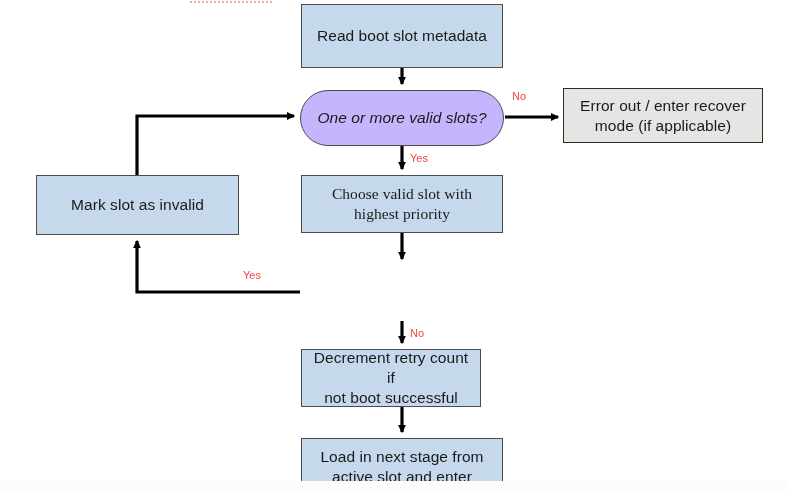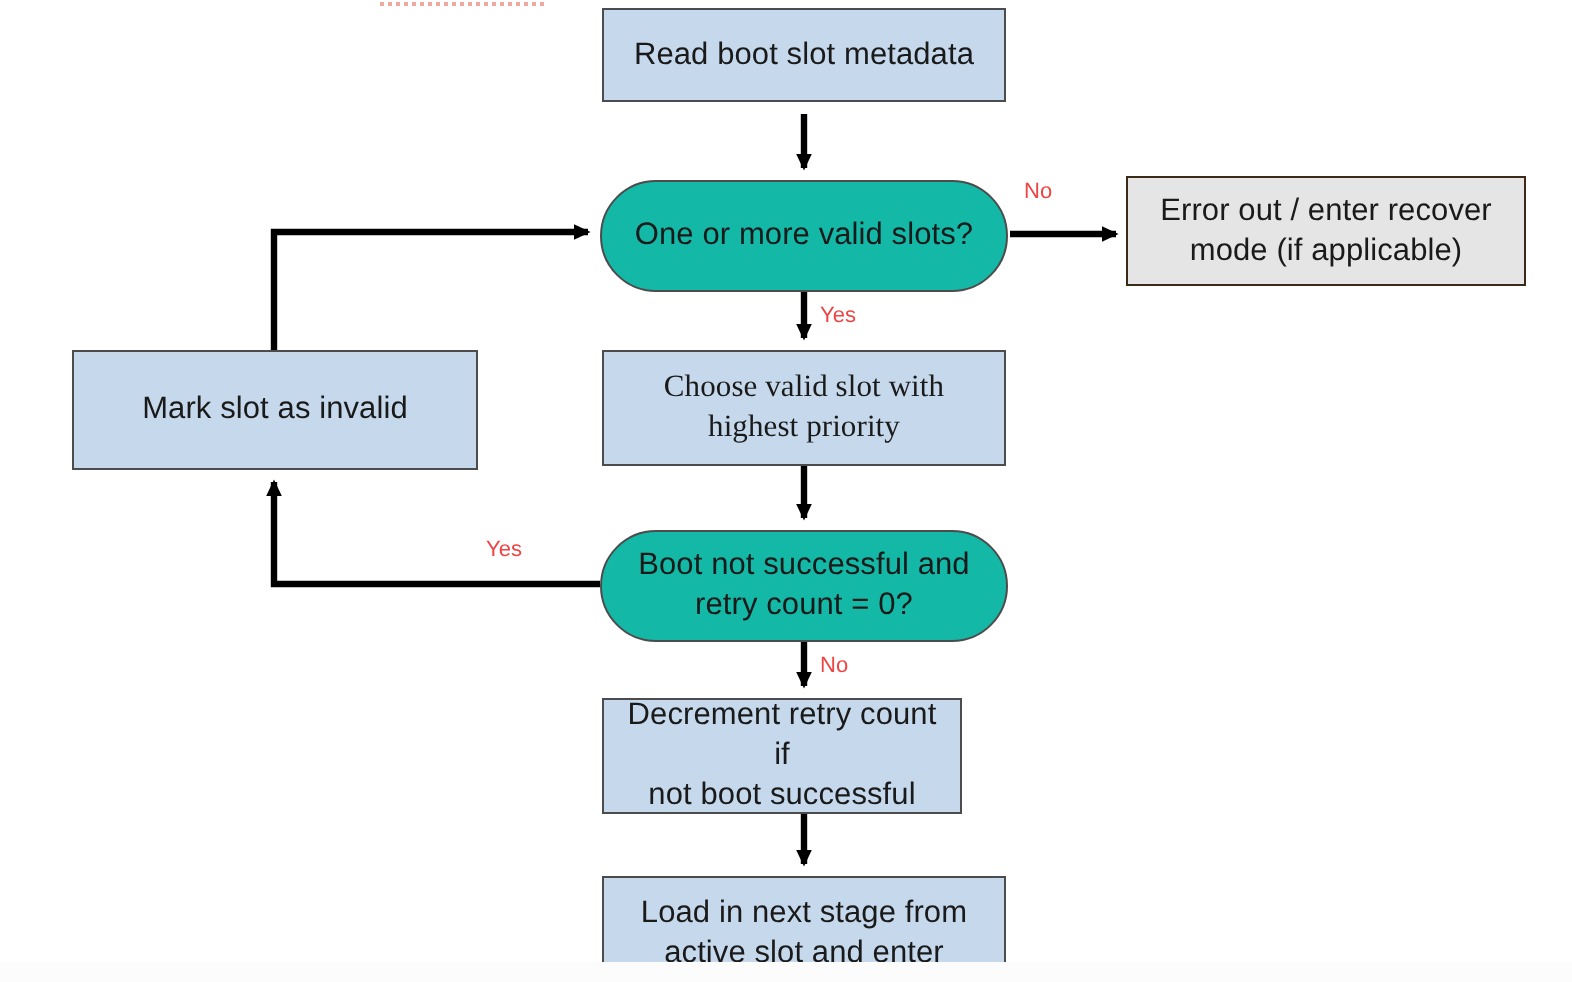--- a/index.html
+++ b/index.html
@@ -44,22 +44,23 @@
     font-size: 15.5px;
     line-height: 1.28;
     letter-spacing: 0.05px;
     border: 1.5px solid #4c4c4c;
   }
   .node.process {
     background: #c6d9ec;
     border-radius: 0;
   }
   .node.terminal {
-    background: #14b8a6;
+    background: #c4b5fd;
     border-radius: 999px;
+    font-style: italic;
   }
   .node.error {
     background: #e5e5e5;
     border-radius: 0;
     border-color: #3b2a16;
   }
   .node .txt {
     padding: 0 10px;
     white-space: pre-line;
   }
@@ -96,21 +97,21 @@
       <path d="M505,117 L558,117"></path>
       <path d="M402,146 L402,169"></path>
       <path d="M402,233 L402,259"></path>
       <path d="M300,292 L137,292 L137,241"></path>
       <path d="M137,175 L137,116 L294,116"></path>
       <path d="M402,321 L402,343"></path>
       <path d="M402,407 L402,432"></path>
     </g>
   </svg>
 
-  <div class="node process" style="left:301px; top:4px; width:202px; height:47px;">
+  <div class="node process" style="left:301px; top:4px; width:202px; height:64px;">
     <span class="txt">Read boot slot metadata</span>
   </div>
 
   <div class="node terminal" style="left:300px; top:90px; width:204px; height:56px;">
     <span class="txt">One or more valid slots?</span>
   </div>
 
   <div class="node error" style="left:563px; top:88px; width:200px; height:55px;">
     <span class="txt">Error out / enter recover
 mode (if applicable)</span>
@@ -118,24 +119,20 @@
 
   <div class="node process" style="left:301px; top:175px; width:202px; height:58px;font-family:Liberation Serif, serif;">
     <span class="txt">Choose valid slot with
 highest priority</span>
   </div>
 
   <div class="node process" style="left:36px; top:175px; width:203px; height:60px;align-items:center;">
     <span class="txt">Mark slot as invalid</span>
   </div>
 
-  <div class="node terminal" style="left:300px; top:265px; width:204px; height:56px;">
-    <span class="txt">Boot not successful and
-retry count = 0?</span>
-  </div>
 
   <div class="node process" style="left:301px; top:349px; width:180px; height:58px;">
     <span class="txt">Decrement retry count if
 not boot successful</span>
   </div>
 
   <div class="node process" style="left:301px; top:438px; width:202px; height:58px;">
     <span class="txt">Load in next stage from
 active slot and enter</span>
   </div>

